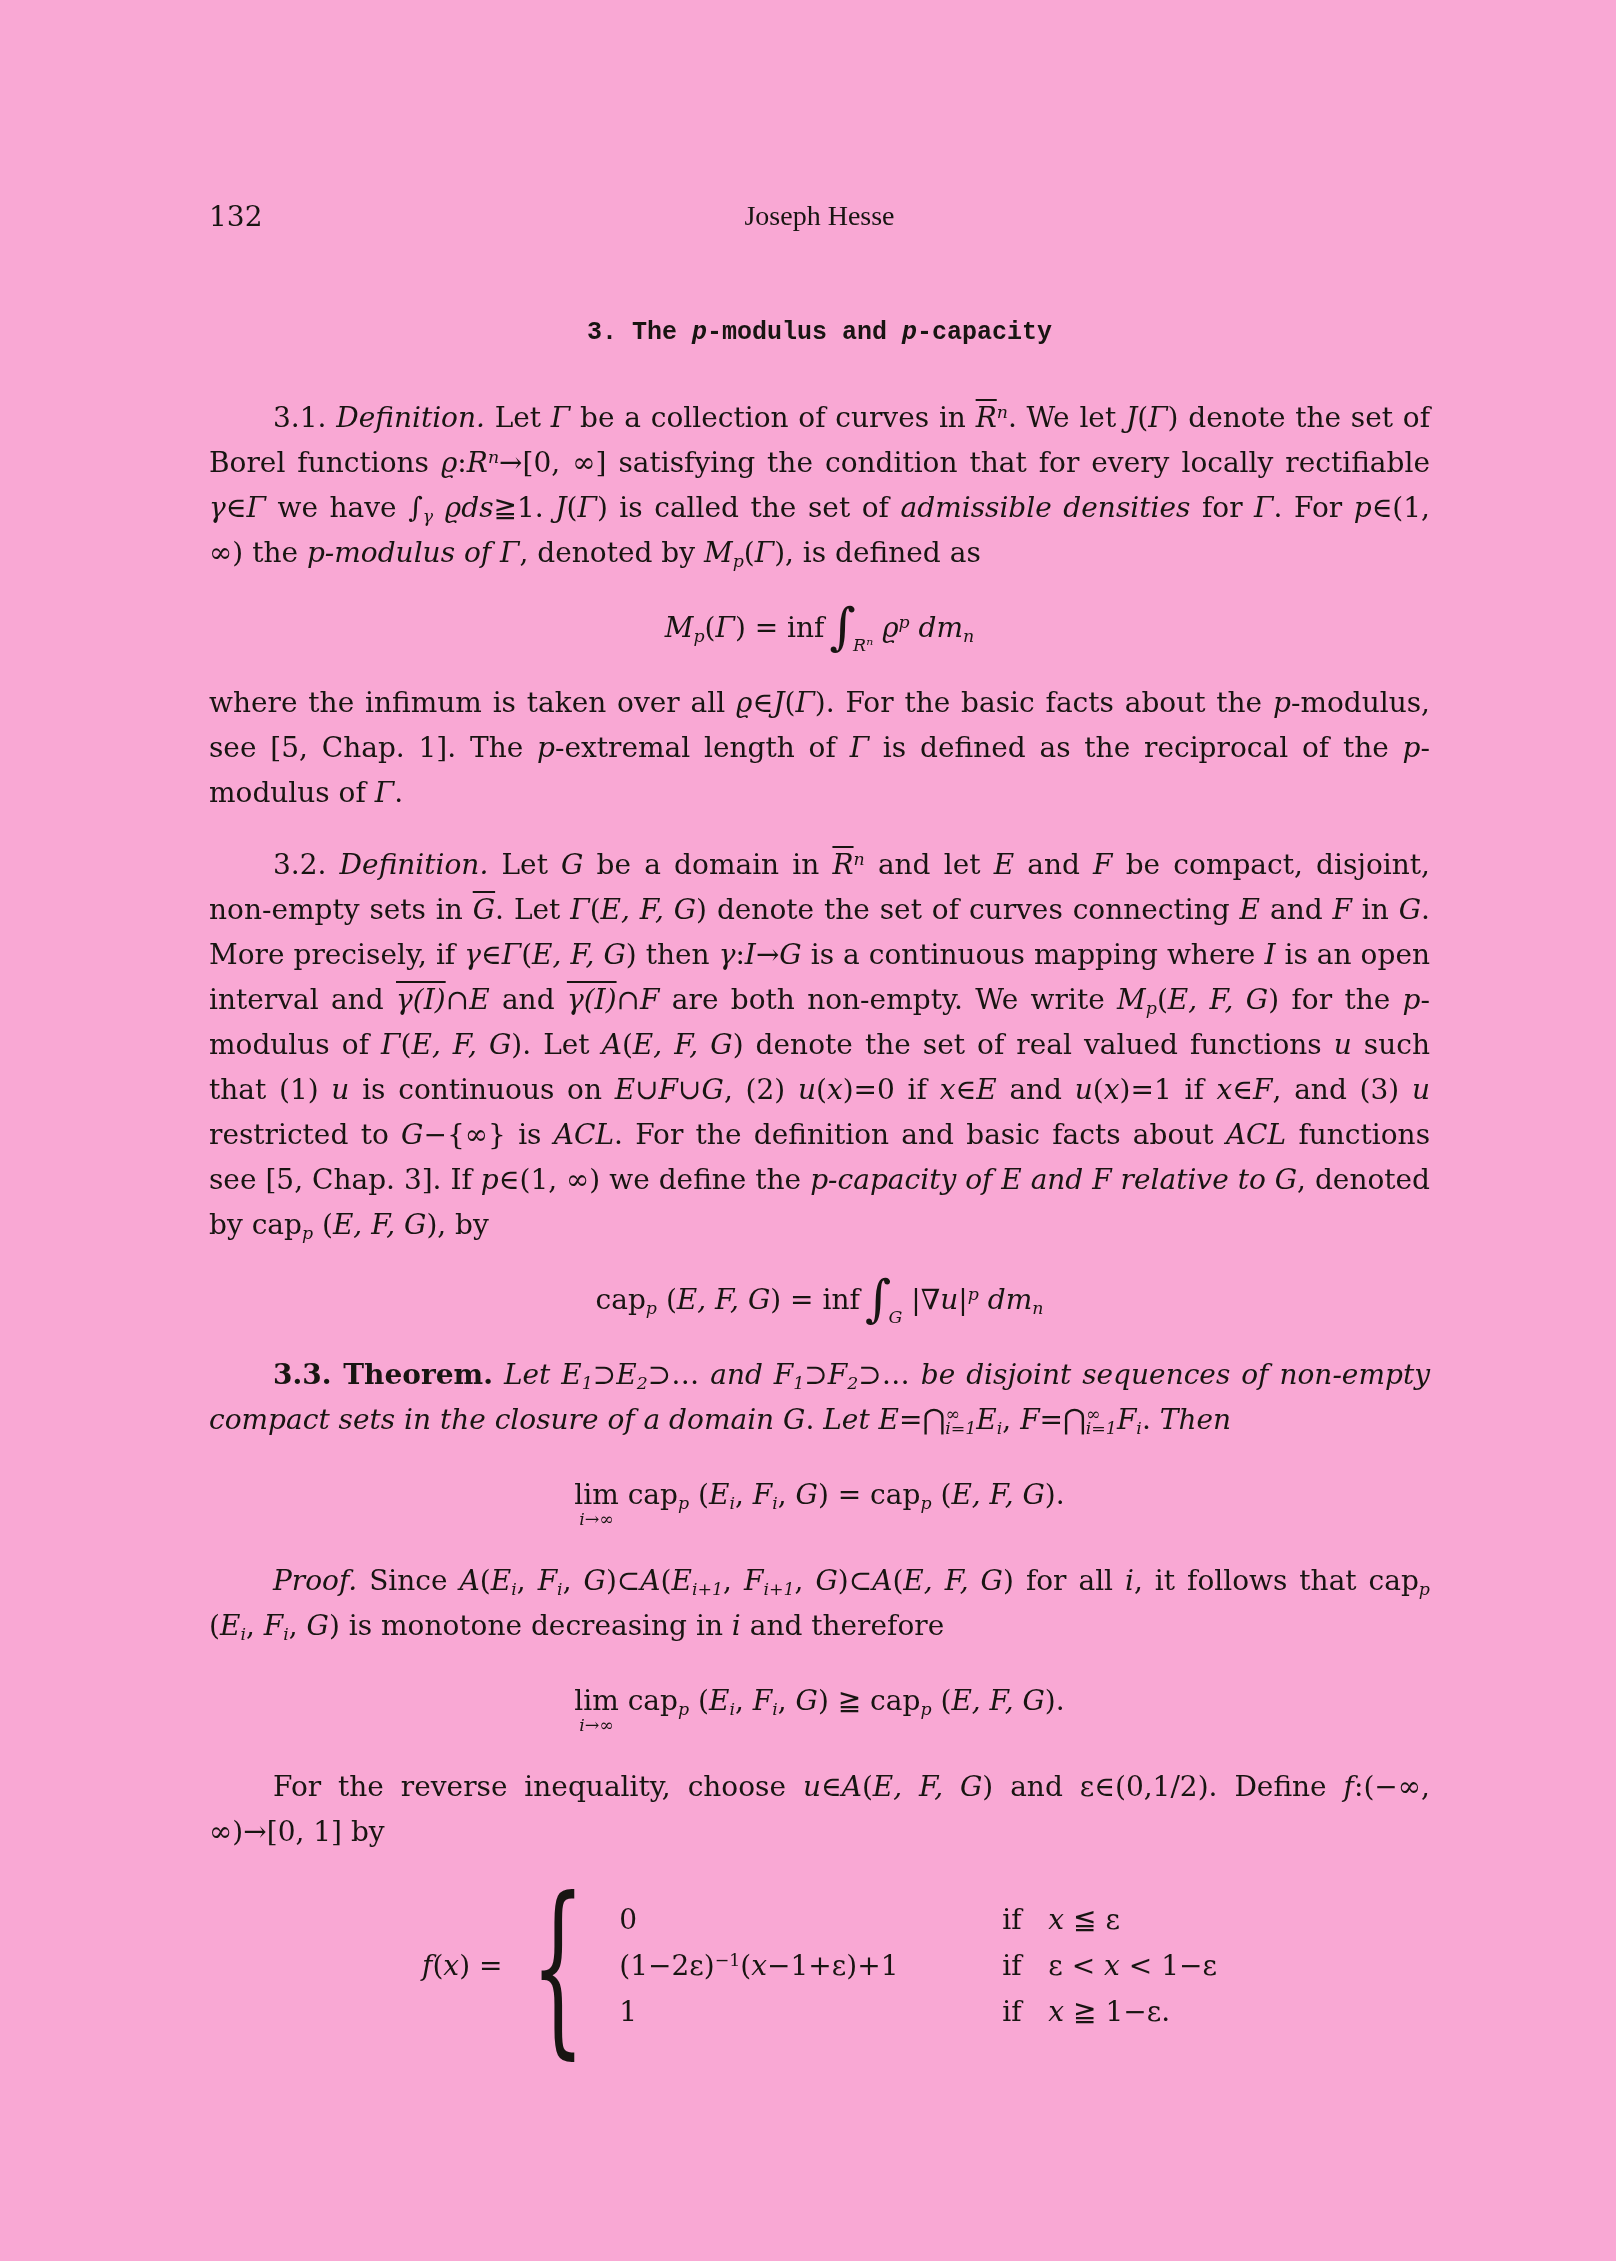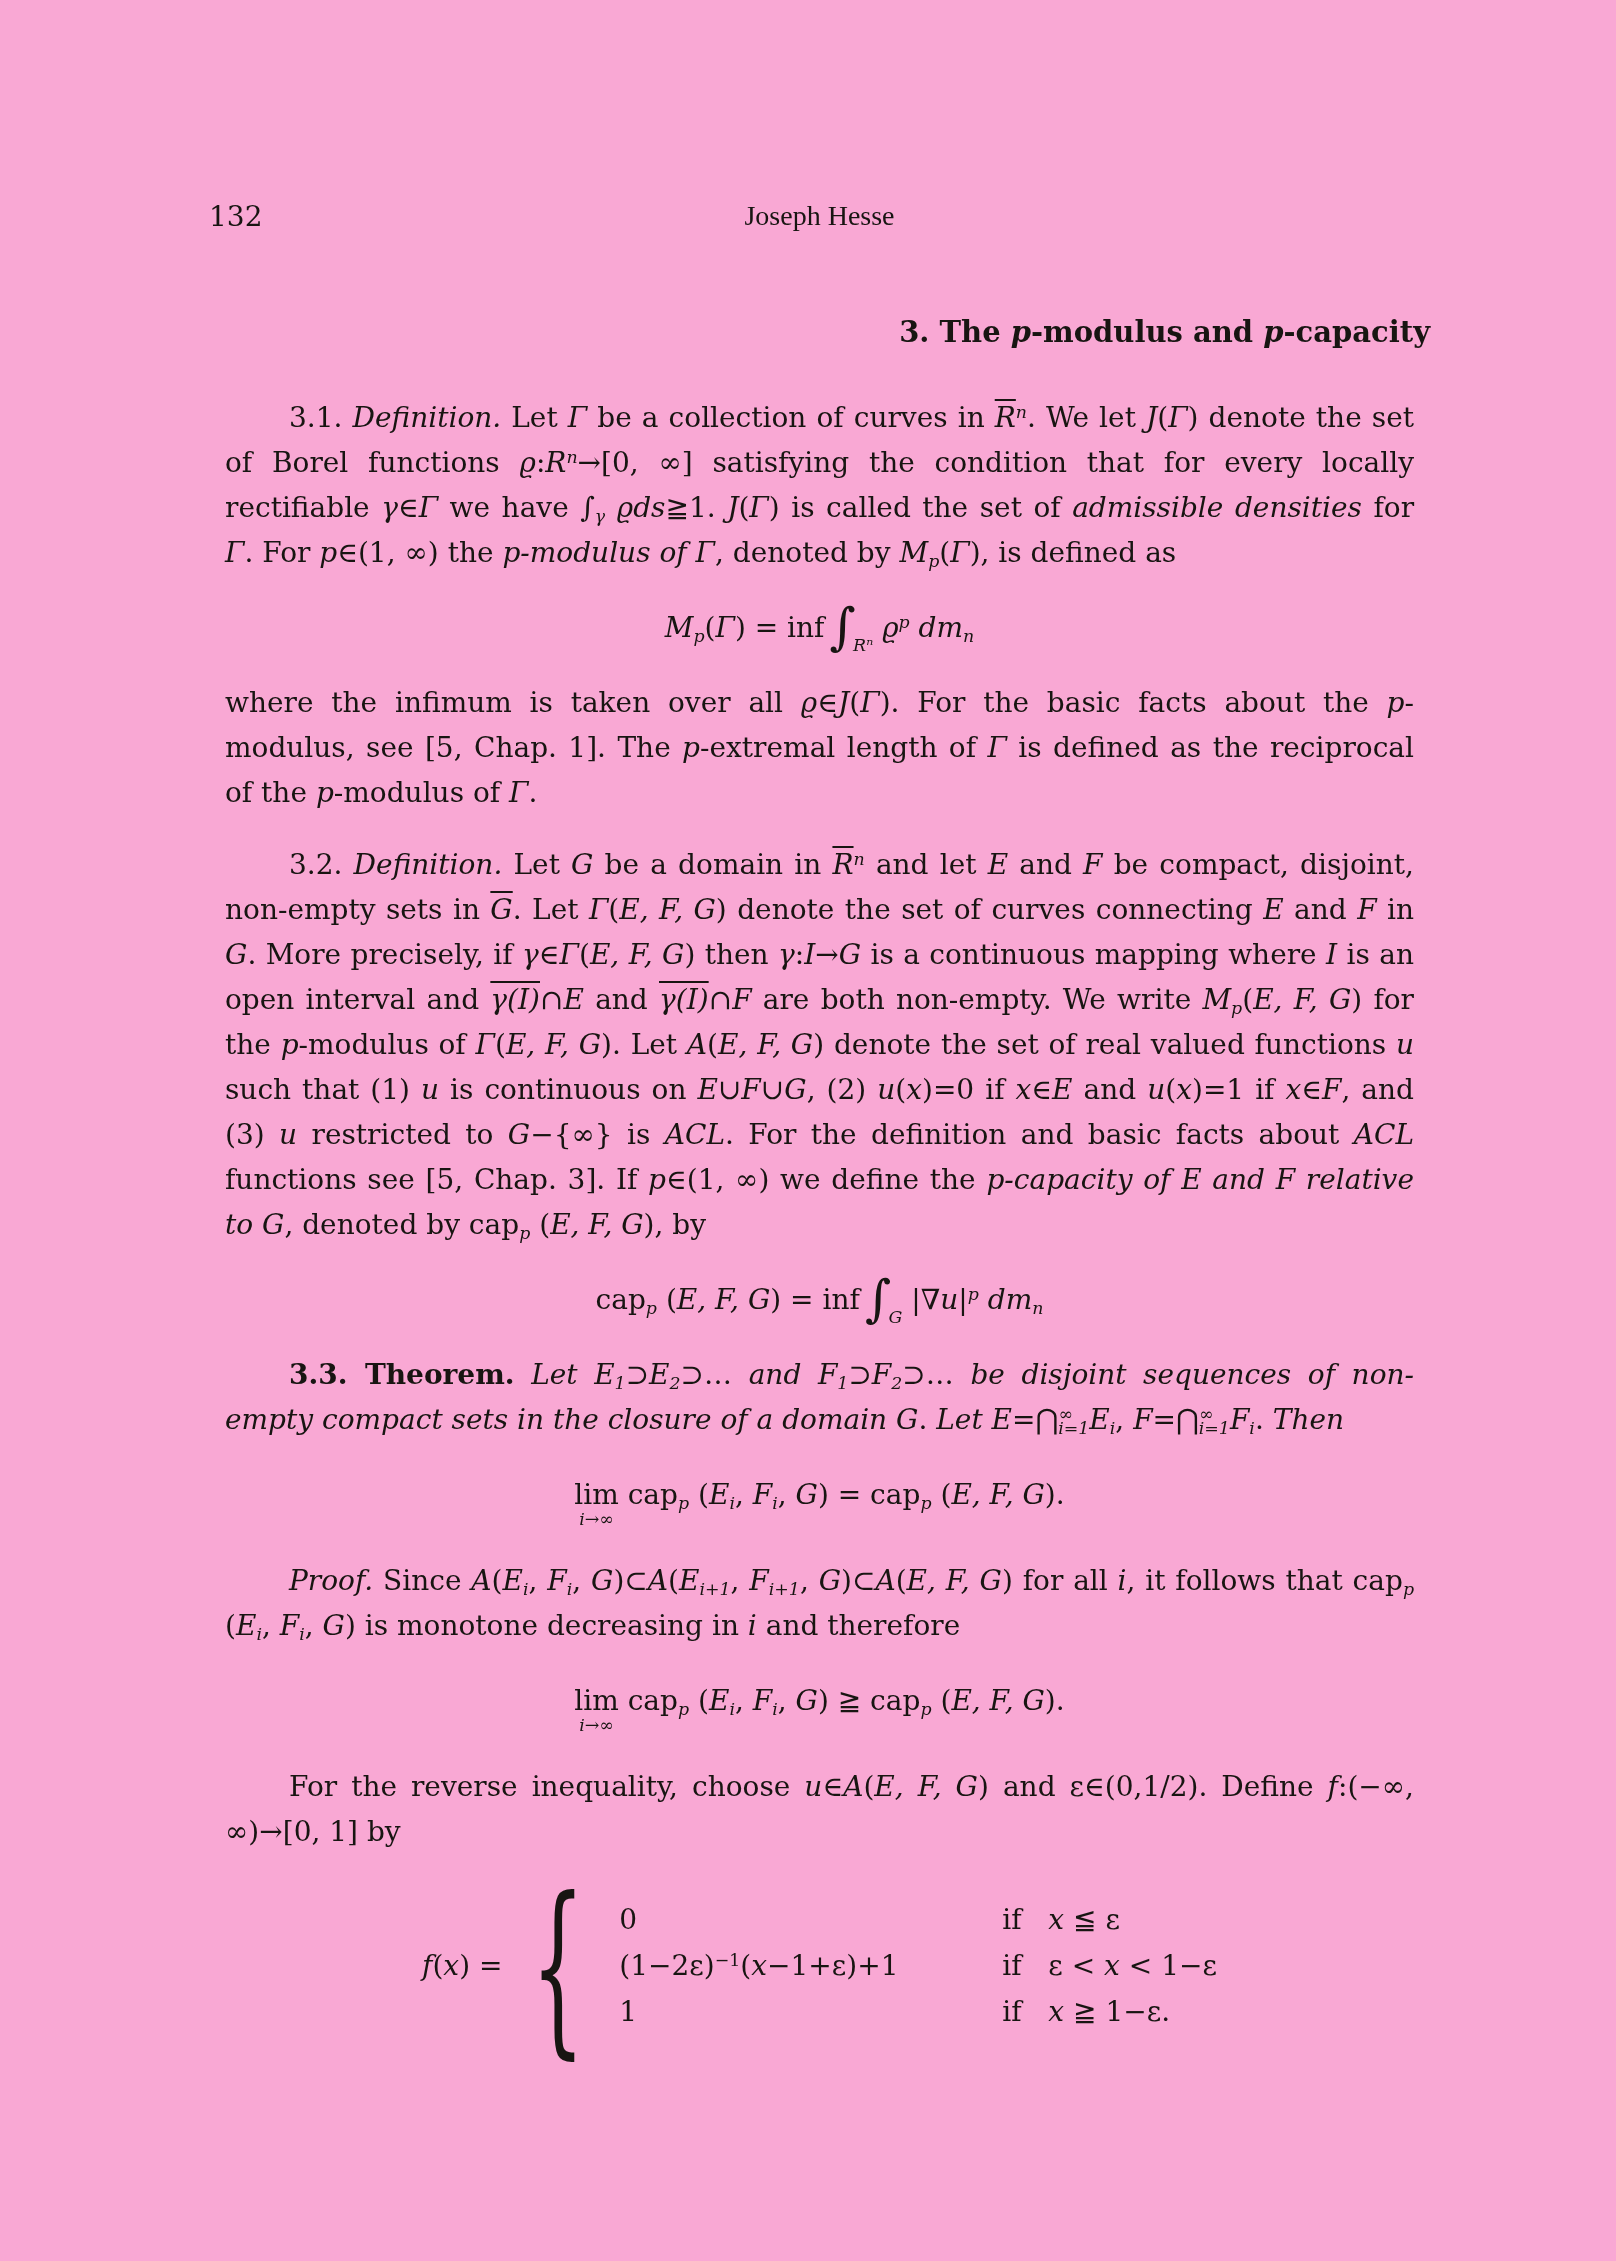--- a/index.html
+++ b/index.html
@@ -12,25 +12,25 @@
     position:relative;
     box-sizing:border-box;
     padding:200px 186px 0 209px;
     overflow:hidden;
   }
   .content { width:1221px; }
   .page-header { position:relative; height:45px; margin-bottom:65px; }
   .page-number { position:absolute; left:0; top:0; }
   .running-head { position:absolute; left:0; right:0; text-align:center;font-family:Liberation Serif, serif; }
   h2.section-heading {
-    font-size:29px; font-weight:bold; text-align:right;
-    margin:0 0 40px 0; line-height:45px;
+    font-size:25px; font-weight:bold; text-align:center;
+    margin:0 0 40px 0; line-height:45px;font-family:Liberation Mono, monospace;
   }
   p.para {
-    margin:16px; text-align:justify; line-height:45px;
+    margin:0; text-align:justify; line-height:45px;
   }
   p.indent { text-indent:64px; }
   p.spaced { margin-top:27px; }
   .equation {
     text-align:center; line-height:45px;
     margin:30px 0;
   }
   .it { font-style:italic; }
   .bf { font-weight:bold; }
   .ov { text-decoration:overline; }

